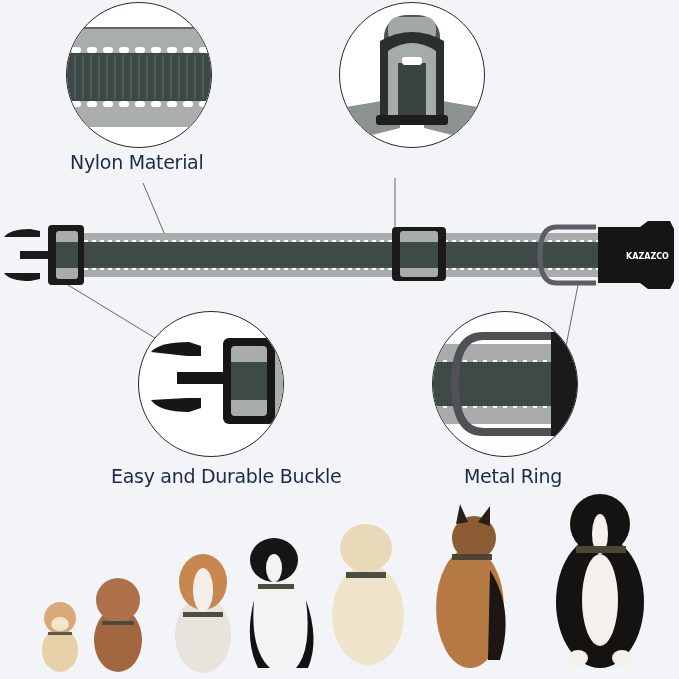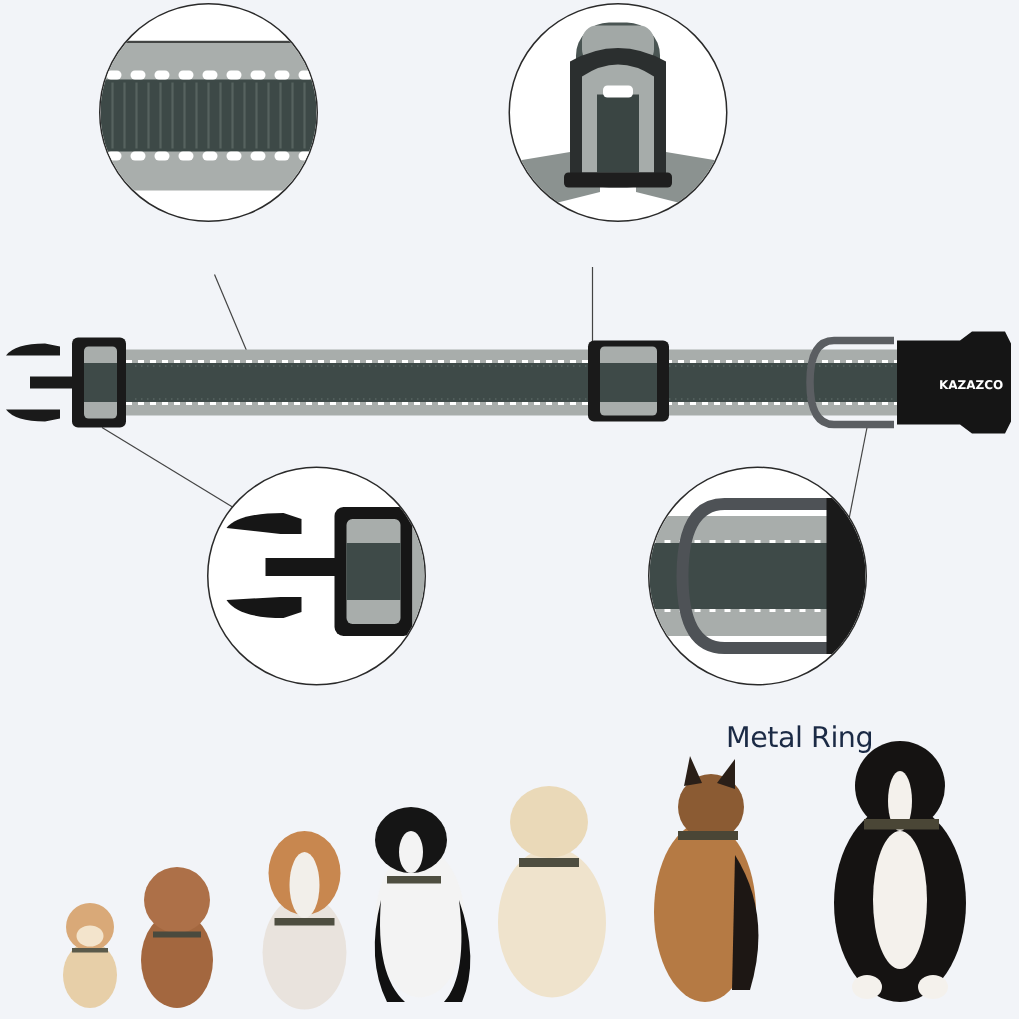--- a/index.html
+++ b/index.html
@@ -71,20 +71,21 @@
           <line x1="96" y1="52" x2="96" y2="96"></line>
           <line x1="104" y1="52" x2="104" y2="96"></line>
           <line x1="112" y1="52" x2="112" y2="96"></line>
           <line x1="120" y1="52" x2="120" y2="96"></line>
           <line x1="128" y1="52" x2="128" y2="96"></line>
           <line x1="136" y1="52" x2="136" y2="96"></line>
       </g>
       <line x1="0" y1="25" x2="144" y2="25" stroke="#222" stroke-width="1"></line>
     </svg>
   </div>
+  <div class="label" style="left:70px;top:151px;">Nylon Material</div>
 
   <div class="circle" style="left:339px;top:2px;width:144px;height:144px;">
     <svg width="144" height="144">
       <path d="M0 105 L60 95 L60 125 L0 140 Z" fill="#8b9290"></path>
       <path d="M144 105 L84 95 L84 125 L144 140 Z" fill="#8b9290"></path>
       <rect x="44" y="12" width="56" height="110" rx="22" fill="#4a5553"></rect>
       <rect x="48" y="14" width="48" height="26" rx="10" fill="#a2a8a6"></rect>
       <path d="M40 38 Q72 20 104 38 L104 118 L40 118 Z" fill="#2b2f2f"></path>
       <path d="M48 48 Q72 32 96 48 L96 112 L48 112 Z" fill="#a6acaa"></path>
       <rect x="58" y="60" width="28" height="52" fill="#3a4543"></rect>
@@ -129,34 +130,35 @@
     <svg width="144" height="144">
       <path d="M12 40 Q20 30 50 30 L62 34 L62 44 L48 44 Z" fill="#161616"></path>
       <path d="M12 88 Q20 100 50 100 L62 96 L62 86 L48 86 Z" fill="#161616"></path>
       <rect x="38" y="60" width="50" height="12" fill="#161616"></rect>
       <rect x="84" y="26" width="52" height="86" rx="6" fill="#161616"></rect>
       <rect x="92" y="34" width="36" height="70" rx="4" fill="#a8adab"></rect>
       <rect x="92" y="50" width="36" height="38" fill="#3e4a48"></rect>
       <rect x="136" y="30" width="10" height="76" fill="#a8adab"></rect>
     </svg>
   </div>
+  <div class="label" style="left:111px;top:465px;">Easy and Durable Buckle</div>
 
   <div class="circle" style="left:432px;top:311px;width:144px;height:144px;">
     <svg width="144" height="144">
       <rect x="0" y="32" width="144" height="80" fill="#a8adab"></rect>
       <rect x="0" y="50" width="144" height="44" fill="#3e4a48"></rect>
       <g stroke="#ffffff" stroke-width="2" stroke-dasharray="4 6">
         <line x1="0" y1="49" x2="144" y2="49"></line>
         <line x1="0" y1="95" x2="144" y2="95"></line>
       </g>
       <path d="M120 24 L50 24 Q22 24 22 72 Q22 120 50 120 L120 120" fill="none" stroke="#4e5256" stroke-width="8"></path>
       <rect x="118" y="20" width="26" height="104" fill="#1a1a1a"></rect>
     </svg>
   </div>
-  <div class="label" style="left:484px;top:465px;margin-top:16px;">Metal Ring</div>
+  <div class="label" style="left:464px;top:465px;">Metal Ring</div>
 
   <svg width="679" height="190" style="position:absolute;left:0;top:490px;">
 
     <g>
       <ellipse cx="60" cy="160" rx="18" ry="22" fill="#e7cfa8"></ellipse>
       <circle cx="60" cy="128" r="16" fill="#d9a978"></circle>
       <ellipse cx="60" cy="134" rx="9" ry="7" fill="#f3e4cc"></ellipse>
       <rect x="48" y="142" width="24" height="3" fill="#5a5a4a"></rect>
     </g>
 

